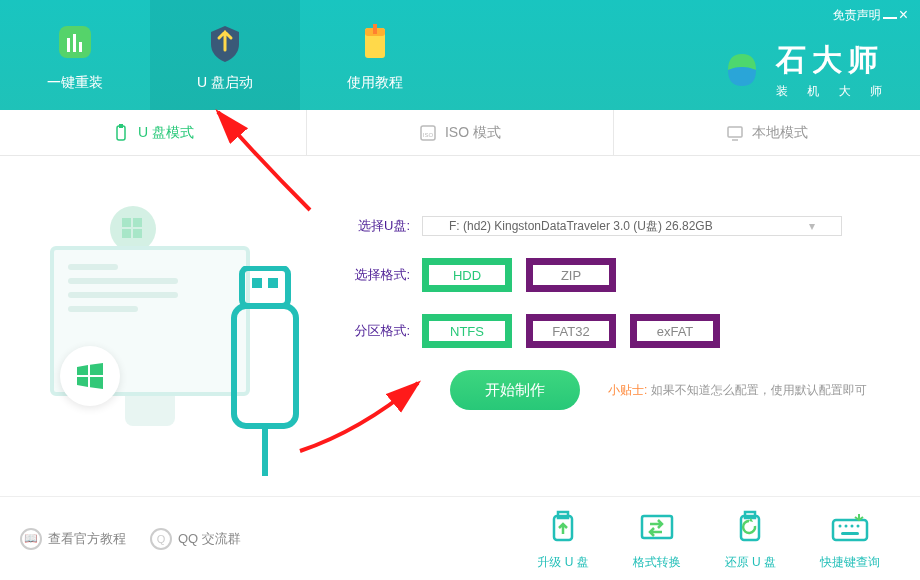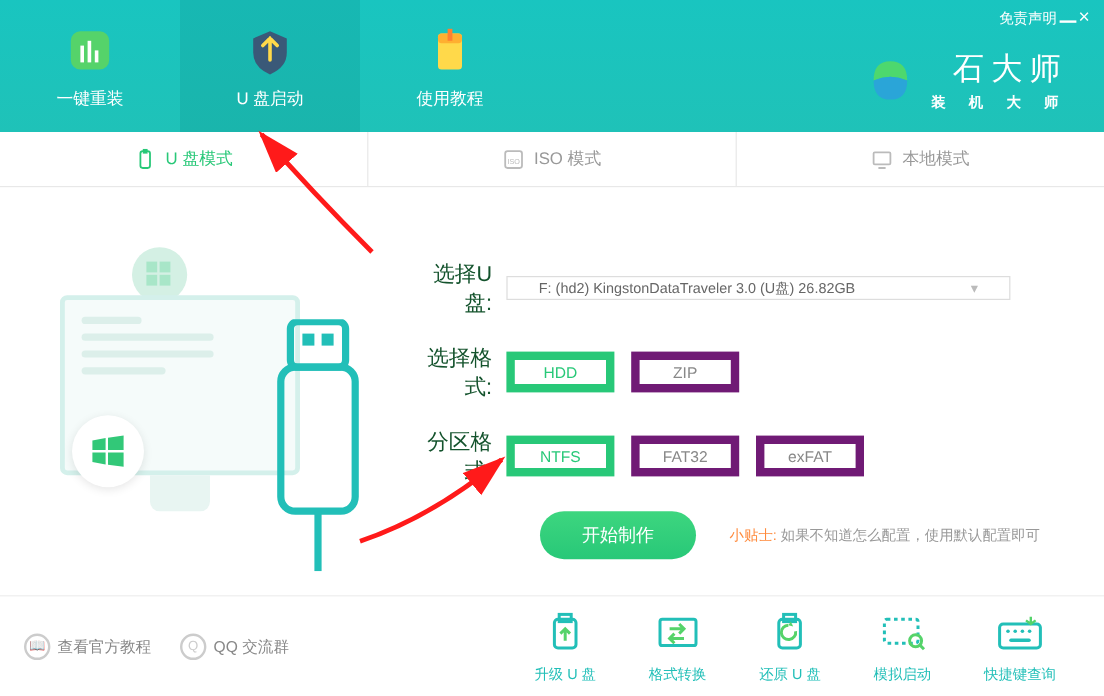--- a/index.html
+++ b/index.html
@@ -12,40 +12,40 @@
 .titlebar .close { font-size: 16px; cursor: pointer; }
 
 .nav { display: flex; height: 100%; }
 .nav-item { width: 150px; display: flex; flex-direction: column; align-items: center; justify-content: center; color: #fff; font-size: 14px; cursor: pointer; gap: 8px; }
 .nav-item.active { background: linear-gradient(to bottom, #17b8b3, #1ab5ac); }
 .nav-icon { width: 48px; height: 48px; display: flex; align-items: center; justify-content: center; }
 
 .brand { position: absolute; right: 30px; top: 40px; display: flex; align-items: center; gap: 10px; }
 .brand-logo { width: 48px; height: 48px; }
 .brand-text { color: #fff; }
-.brand-title { font-size: 26px; font-weight: normal; letter-spacing: 6px; text-align: right; }
-.brand-sub { font-size: 12px; letter-spacing: 8px; margin-top: 2px; font-weight: bold; }
+.brand-title { font-size: 30px; font-weight: bold; letter-spacing: 6px; }
+.brand-sub { font-size: 12px; letter-spacing: 8px; margin-top: 2px; }
 
 .tabs { height: 46px; display: flex; border-bottom: 1px solid #e8e8e8; }
 .tab { flex: 1; display: flex; align-items: center; justify-content: center; gap: 8px; font-size: 14px; color: #999; cursor: pointer; border-right: 1px solid #e8e8e8; }
 .tab:last-child { border-right: none; }
 .tab.active { color: #28c878; }
 .tab-icon { width: 18px; height: 18px; }
 
 .main { display: flex; padding: 30px 30px 10px 30px; height: 340px; position: relative; }
 .illustration { width: 270px; height: 280px; position: relative; }
 .monitor { position: absolute; top: 60px; left: 20px; width: 200px; height: 150px; border: 4px solid #d4f0eb; border-radius: 6px; background: #f5fbfa; }
 .monitor-stand { position: absolute; top: 210px; left: 95px; width: 50px; height: 30px; background: #e8f5f2; border-radius: 0 0 8px 8px; }
 .shape-top { position: absolute; top: 20px; left: 80px; width: 46px; height: 46px; background: #d4f0e4; border-radius: 50%; display: flex; align-items: center; justify-content: center; }
 .win-circle { position: absolute; top: 160px; left: 30px; width: 60px; height: 60px; background: #fff; border-radius: 50%; box-shadow: 0 2px 8px rgba(0,0,0,0.1); display: flex; align-items: center; justify-content: center; }
 .usb-icon { position: absolute; top: 80px; left: 190px; width: 90px; height: 200px; }
 
 .form { flex: 1; padding-left: 40px; padding-top: 30px; }
 .row { display: flex; align-items: center; margin-bottom: 22px; }
-.row-label { width: 70px; color: #14532d; font-size: 18px; text-align: right; margin-right: 12px; }
+.row-label { width: 70px; color: #4c1d95; font-size: 13px; text-align: right; margin-right: 12px; }
 .select-box { flex: 1; max-width: 420px; height: 20px; border: 1px solid #ddd; display: flex; align-items: center; padding: 0 26px; font-size: 12px; color: #666; justify-content: space-between; cursor: pointer; font-family: "SimSun", monospace; }
 .opt-group { display: flex; gap: 14px; }
 .opt-btn { min-width: 90px; height: 34px; border: 7px solid #701a75; display: flex; align-items: center; justify-content: center; font-size: 13px; color: #888; cursor: pointer; background: #fff; }
 .opt-btn.selected { border-color: #28c878; color: #28c878; }
 
 .action-row { display: flex; align-items: center; gap: 28px; margin-top: 10px; }
 .primary-btn { width: 130px; height: 40px; background: linear-gradient(to bottom, #3dd67f, #28c878); color: #fff; border-radius: 20px; display: flex; align-items: center; justify-content: center; font-size: 15px; cursor: pointer; }
 .tip { font-size: 12px; color: #999; }
 .tip-label { color: #ff8a3c; }
 
@@ -271,30 +271,20 @@
             <rect x="16" y="6" width="10" height="6" fill="none" stroke="#22bfb8" stroke-width="2.5"></rect>
             <path d="M26 20 A6 6 0 1 1 20 15" stroke="#55d36a" stroke-width="2.5" fill="none"></path>
             <path d="M22 12 L20 15 L24 16" fill="#55d36a"></path>
           </svg>
         </div>
       <span class="tool-label">还原 U 盘</span>
     </div>
     <div class="tool">
       <div class="tool-icon">
           <svg width="42" height="42">
-            <rect x="6" y="10" width="28" height="20" rx="2" fill="none" stroke="#22bfb8" stroke-width="2.5" stroke-dasharray="3 3"></rect>
-            <circle cx="32" cy="28" r="5" fill="none" stroke="#55d36a" stroke-width="2.5"></circle>
-            <line x1="35" y1="31" x2="39" y2="35" stroke="#55d36a" stroke-width="2.5"></line>
-          </svg>
-        </div>
-      <span class="tool-label">模拟启动</span>
-    </div>
-    <div class="tool">
-      <div class="tool-icon">
-          <svg width="42" height="42">
             <rect x="4" y="14" width="34" height="20" rx="3" fill="none" stroke="#22bfb8" stroke-width="2.5"></rect>
             <circle cx="11" cy="20" r="1.5" fill="#22bfb8"></circle>
             <circle cx="17" cy="20" r="1.5" fill="#22bfb8"></circle>
             <circle cx="23" cy="20" r="1.5" fill="#22bfb8"></circle>
             <circle cx="29" cy="20" r="1.5" fill="#22bfb8"></circle>
             <rect x="12" y="26" width="18" height="3" rx="1.5" fill="#22bfb8"></rect>
             <path d="M30 8 L30 14 M26 11 L30 14 L34 11" stroke="#55d36a" stroke-width="2" fill="none"></path>
           </svg>
         </div>
       <span class="tool-label">快捷键查询</span>

